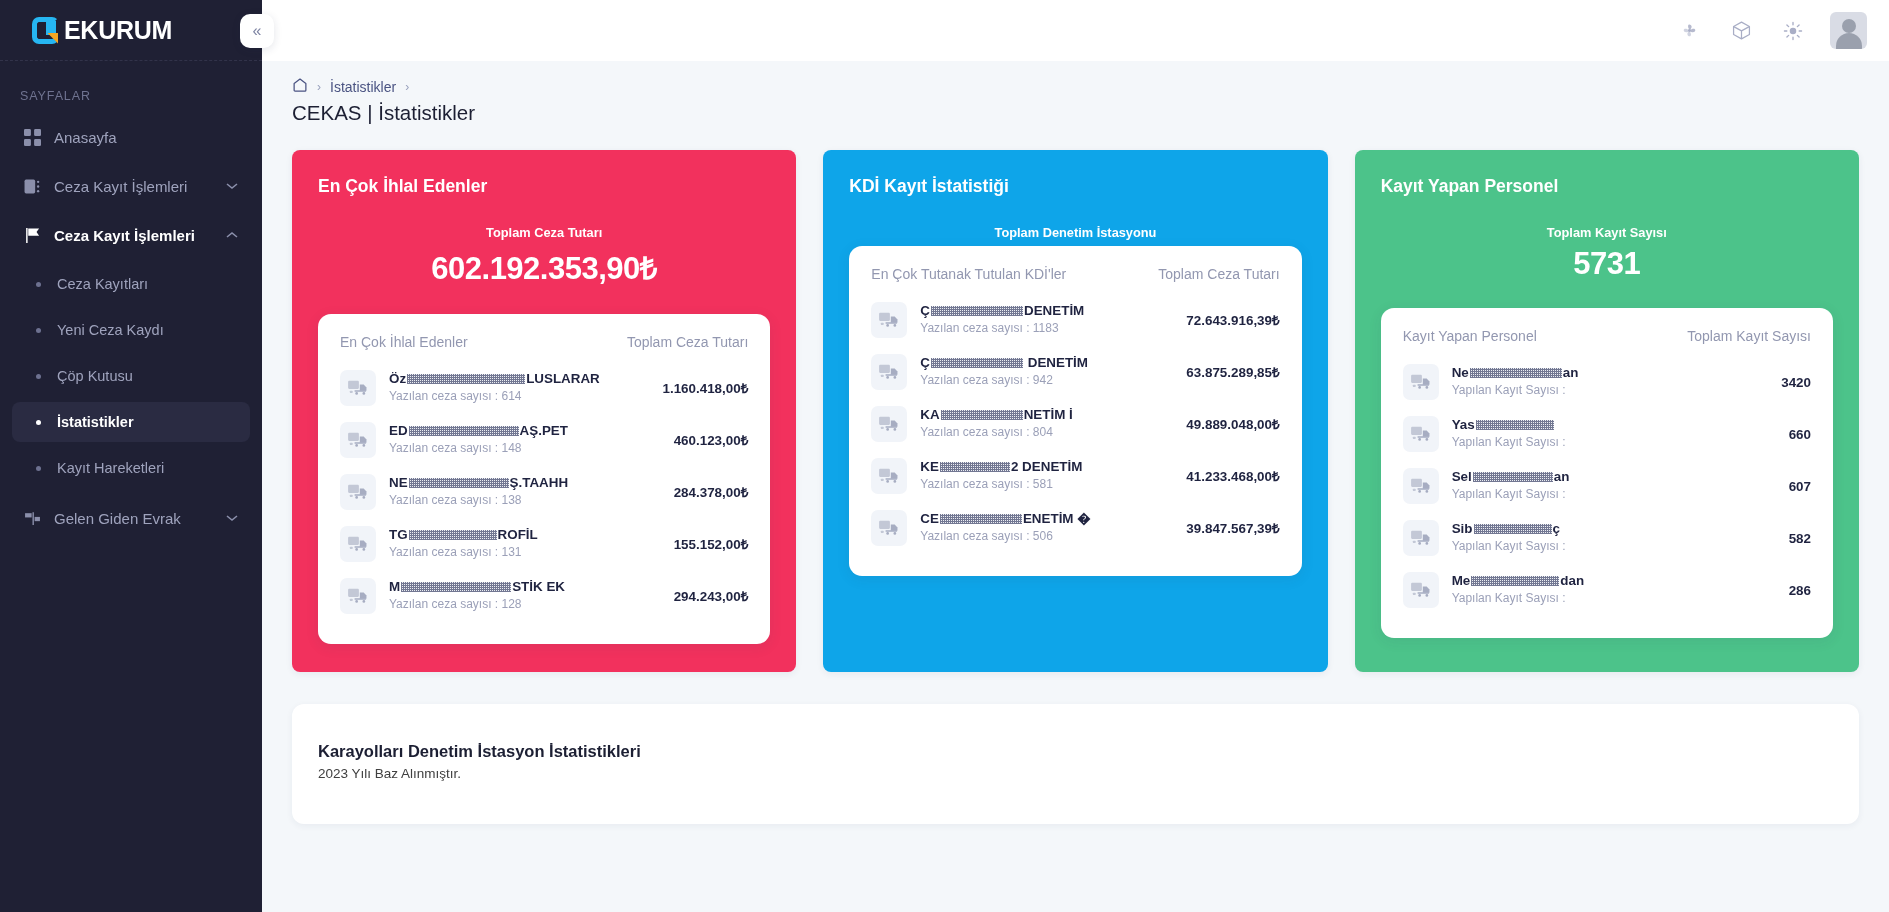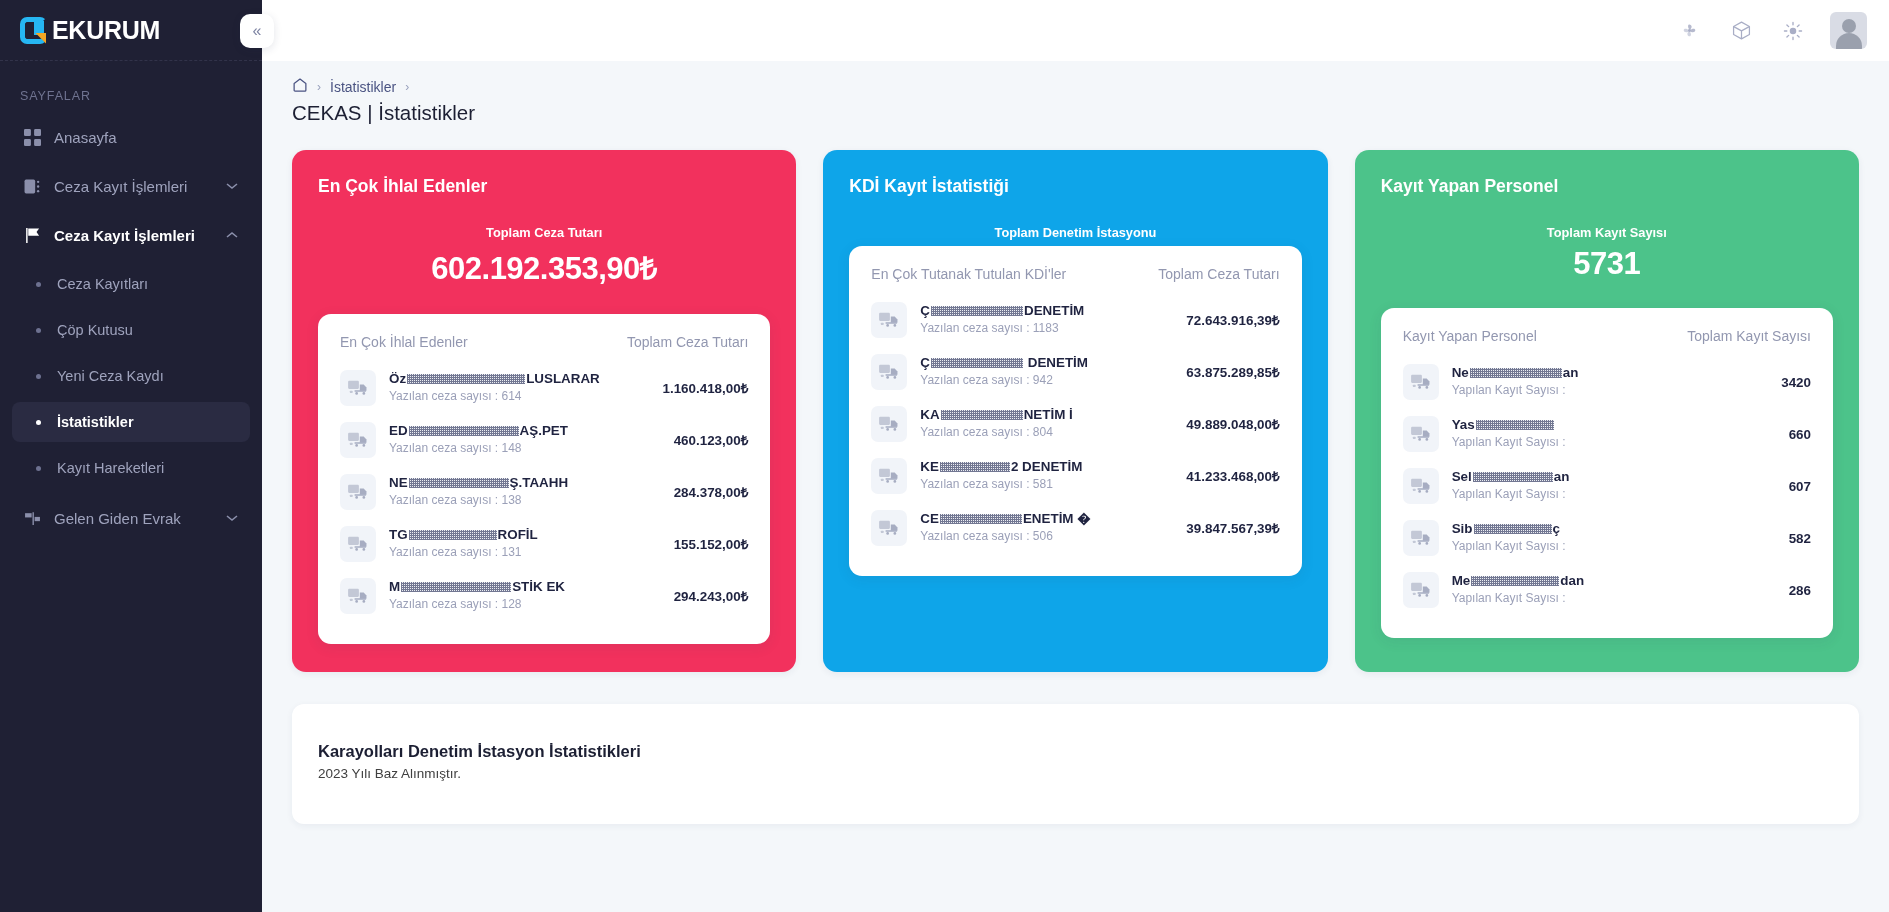--- a/index.html
+++ b/index.html
@@ -17,21 +17,21 @@
     height: 912px;
     background: #1f2034;
     flex: 0 0 262px;
     position: relative;
     color: #fff;
   }
   .sidebar-brand {
     height: 61px;
     display: flex;
     align-items: center;
-    padding-left: 20px;
+    padding-left: 32px;
     border-bottom: 1px dashed #32334a;
   }
   .logo-mark {
     width: 27px; height: 27px;
     position: relative;
     margin-right: 5px;
     flex: 0 0 27px;
   }
   .logo-mark .ring {
     position: absolute; inset: 0;
@@ -201,21 +201,21 @@
     font-weight: normal;
     margin-bottom: 25px;
   }
 
   .cards-row {
     display: flex;
     gap: 27px;
   }
   .stat-card {
     flex: 1;
-    border-radius: 14px;
+    border-radius: 8px;
     padding: 26px 26px 28px 26px;
     position: relative;
     color: #fff;
     box-shadow: 0 2px 7px rgba(40,50,90,0.07);
   }
   .stat-card .card-title {
     font-size: 17.5px;
     font-weight: bold;
     margin-bottom: 28px;
   }
@@ -374,25 +374,25 @@
         </svg>
     </span>
   </div>
 
   <div class="sub-item">
     <span class="sub-dot"></span>
     <span>Ceza Kayıtları</span>
   </div>
   <div class="sub-item">
     <span class="sub-dot"></span>
-    <span>Çöp Kutusu</span>
+    <span>Yeni Ceza Kaydı</span>
   </div>
   <div class="sub-item">
     <span class="sub-dot"></span>
-    <span>Yeni Ceza Kaydı</span>
+    <span>Çöp Kutusu</span>
   </div>
   <div class="sub-item active">
     <span class="sub-dot"></span>
     <span>İstatistikler</span>
   </div>
   <div class="sub-item">
     <span class="sub-dot"></span>
     <span>Kayıt Hareketleri</span>
   </div>
 

